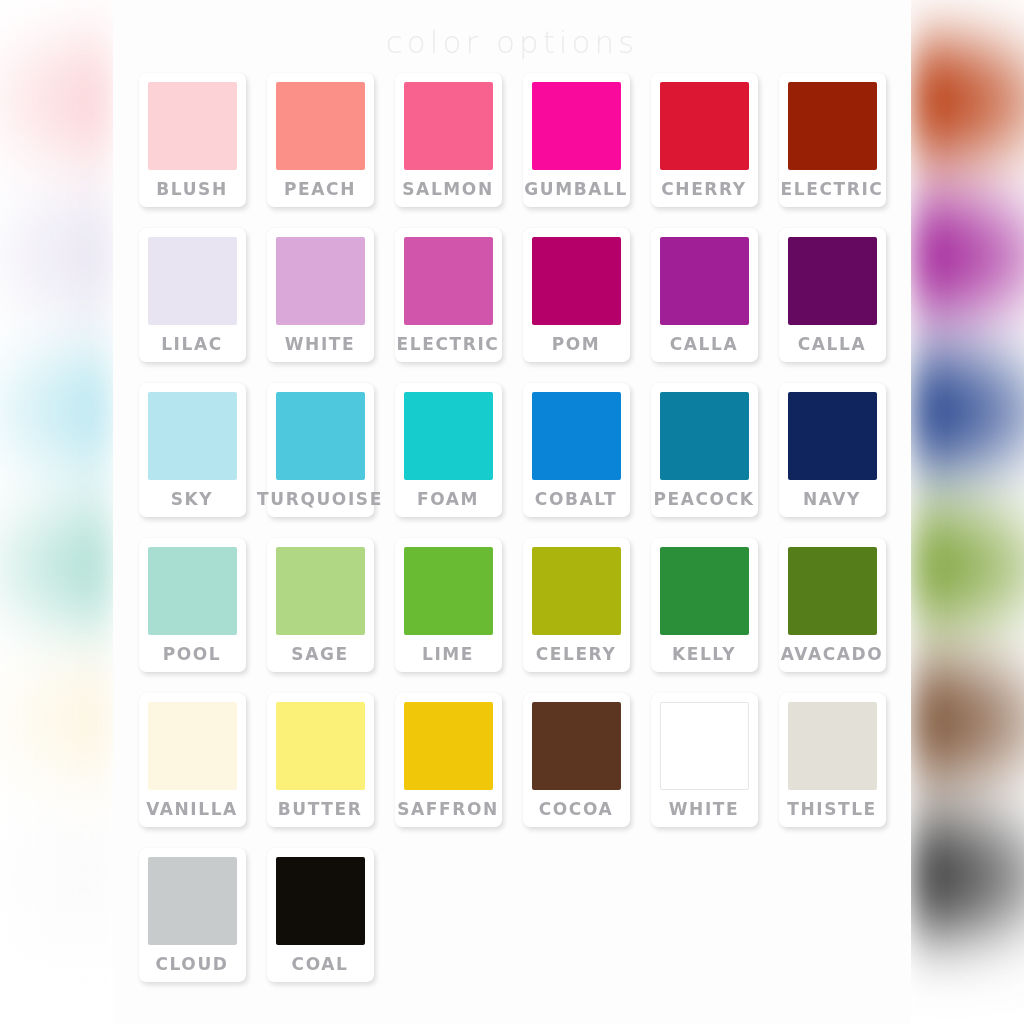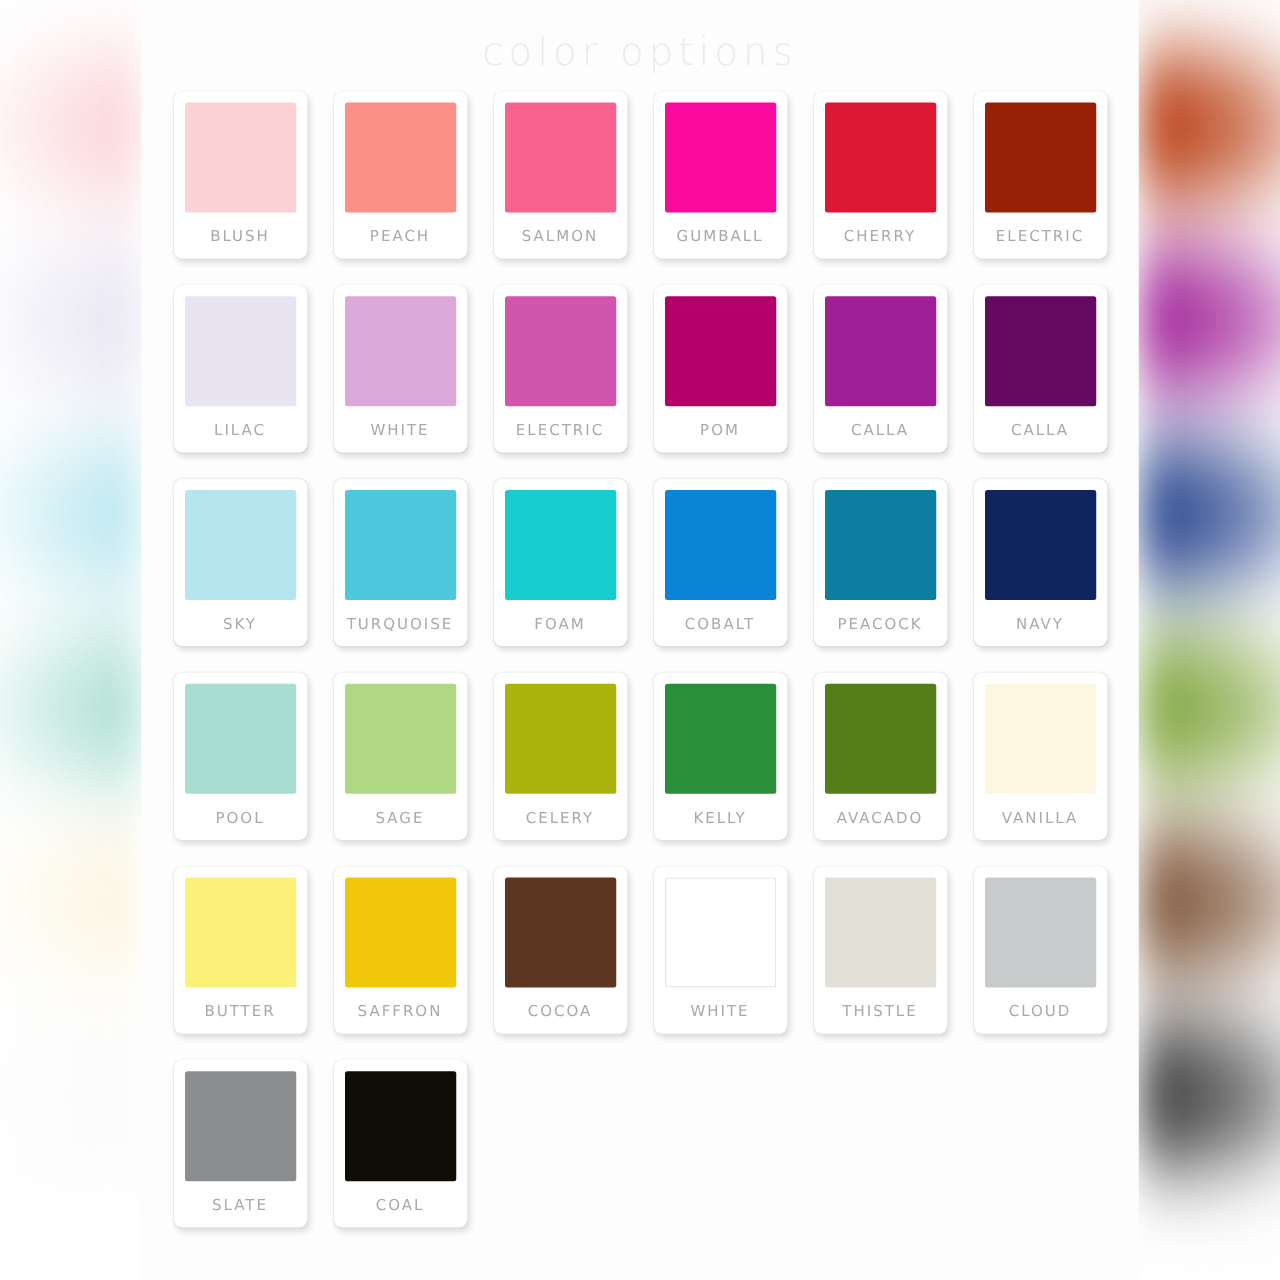--- a/index.html
+++ b/index.html
@@ -110,24 +110,24 @@
   }
   .swatch-chip.outlined {
     box-shadow: inset 0 0 0 1px #e6e6e6;
   }
 
   .swatch-label {
     flex: 1;
     display: flex;
     align-items: center;
     justify-content: center;
-    font-size: 12px;
+    font-size: 17px;
     letter-spacing: 1.6px;
     color: #a9a9ad;
-    font-weight: 400;
+    font-weight: 700;
     white-space: nowrap;
     font-family: "DejaVu Sans", sans-serif;
     user-select: none;
   }
 </style>
 </head>
 <body>
 
 <div id="bg-bleed">
   <div class="bleed-col left">
@@ -227,20 +227,24 @@
       </div>
       <div class="swatch-card">
         <div class="swatch-chip" style="background: rgb(168, 222, 210);"></div>
         <div class="swatch-label">POOL</div>
       </div>
       <div class="swatch-card">
         <div class="swatch-chip" style="background: rgb(176, 216, 132);"></div>
         <div class="swatch-label">SAGE</div>
       </div>
       <div class="swatch-card">
+        <div class="swatch-chip" style="background: rgb(105, 187, 51);"></div>
+        <div class="swatch-label">LIME</div>
+      </div>
+      <div class="swatch-card">
         <div class="swatch-chip" style="background: rgb(170, 180, 12);"></div>
         <div class="swatch-label">CELERY</div>
       </div>
       <div class="swatch-card">
         <div class="swatch-chip" style="background: rgb(43, 143, 58);"></div>
         <div class="swatch-label">KELLY</div>
       </div>
       <div class="swatch-card">
         <div class="swatch-chip" style="background: rgb(85, 126, 27);"></div>
         <div class="swatch-label">AVACADO</div>
@@ -267,21 +271,17 @@
       </div>
       <div class="swatch-card">
         <div class="swatch-chip" style="background: rgb(227, 224, 216);"></div>
         <div class="swatch-label">THISTLE</div>
       </div>
       <div class="swatch-card">
         <div class="swatch-chip" style="background: rgb(200, 203, 203);"></div>
         <div class="swatch-label">CLOUD</div>
       </div>
       <div class="swatch-card">
-        <div class="swatch-chip" style="background: rgb(139, 141, 143);"></div>
-        <div class="swatch-label">SLATE</div>
-      </div>
-      <div class="swatch-card">
         <div class="swatch-chip" style="background: rgb(16, 13, 9);"></div>
         <div class="swatch-label">COAL</div>
       </div>
     </div>
 </div>
 
 </body></html>

